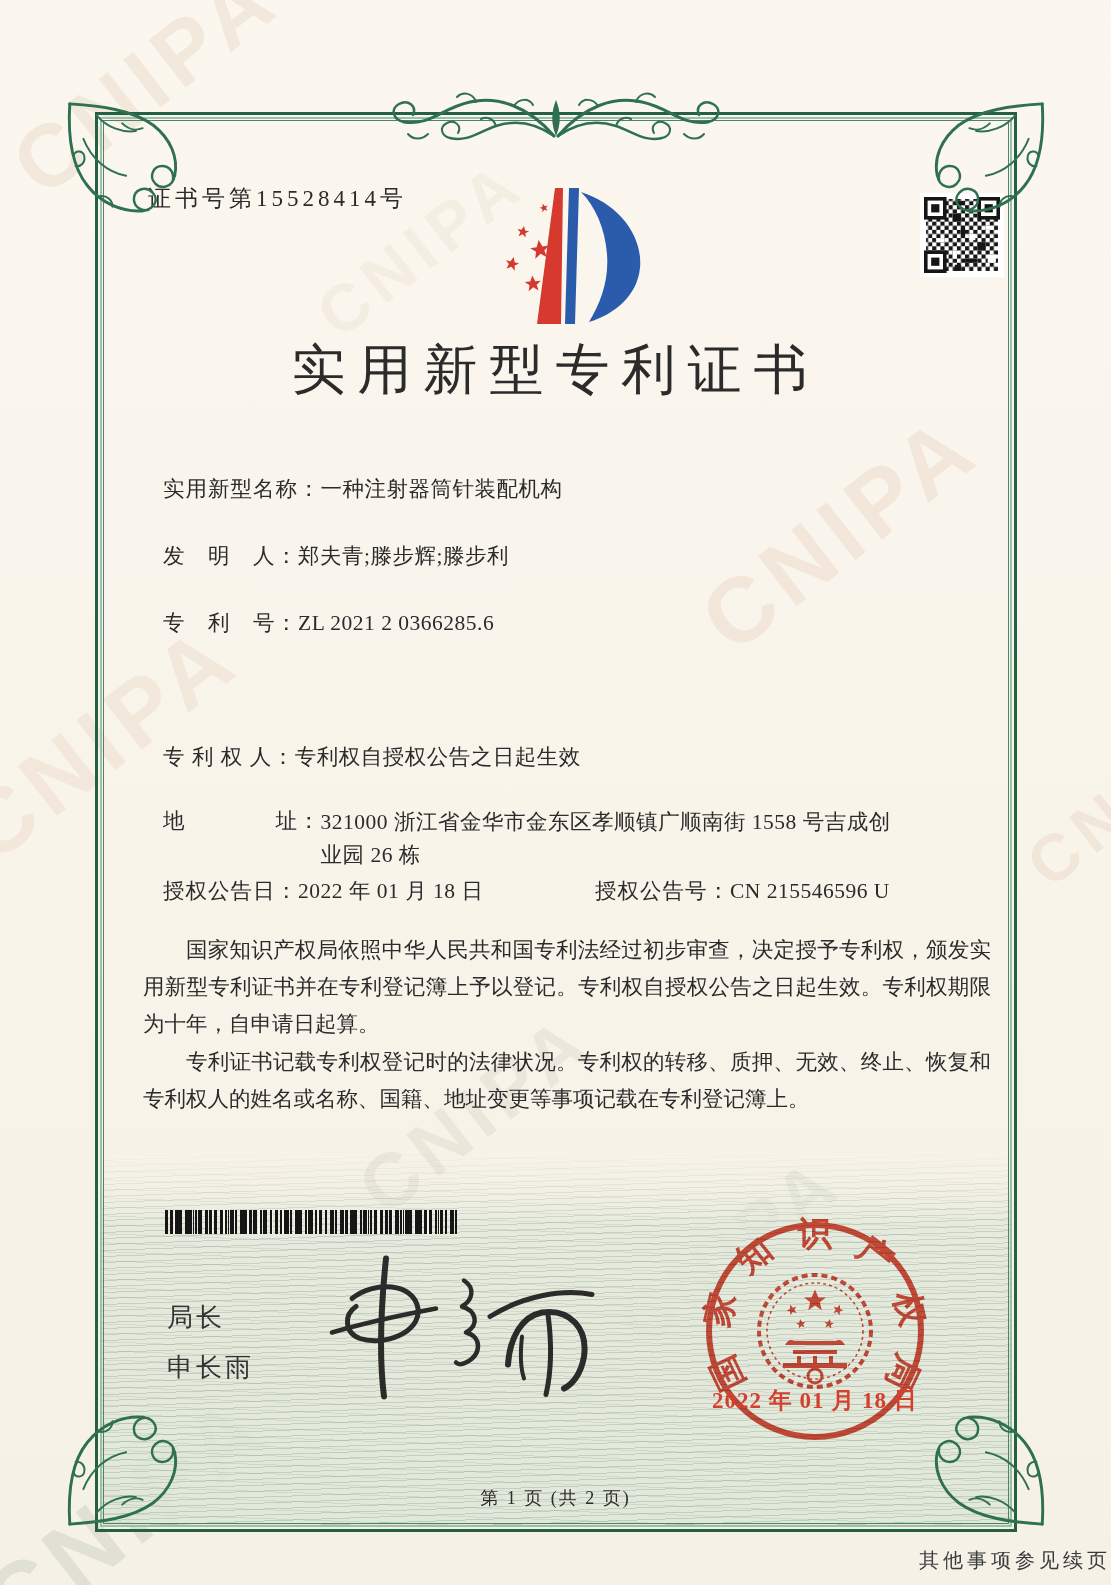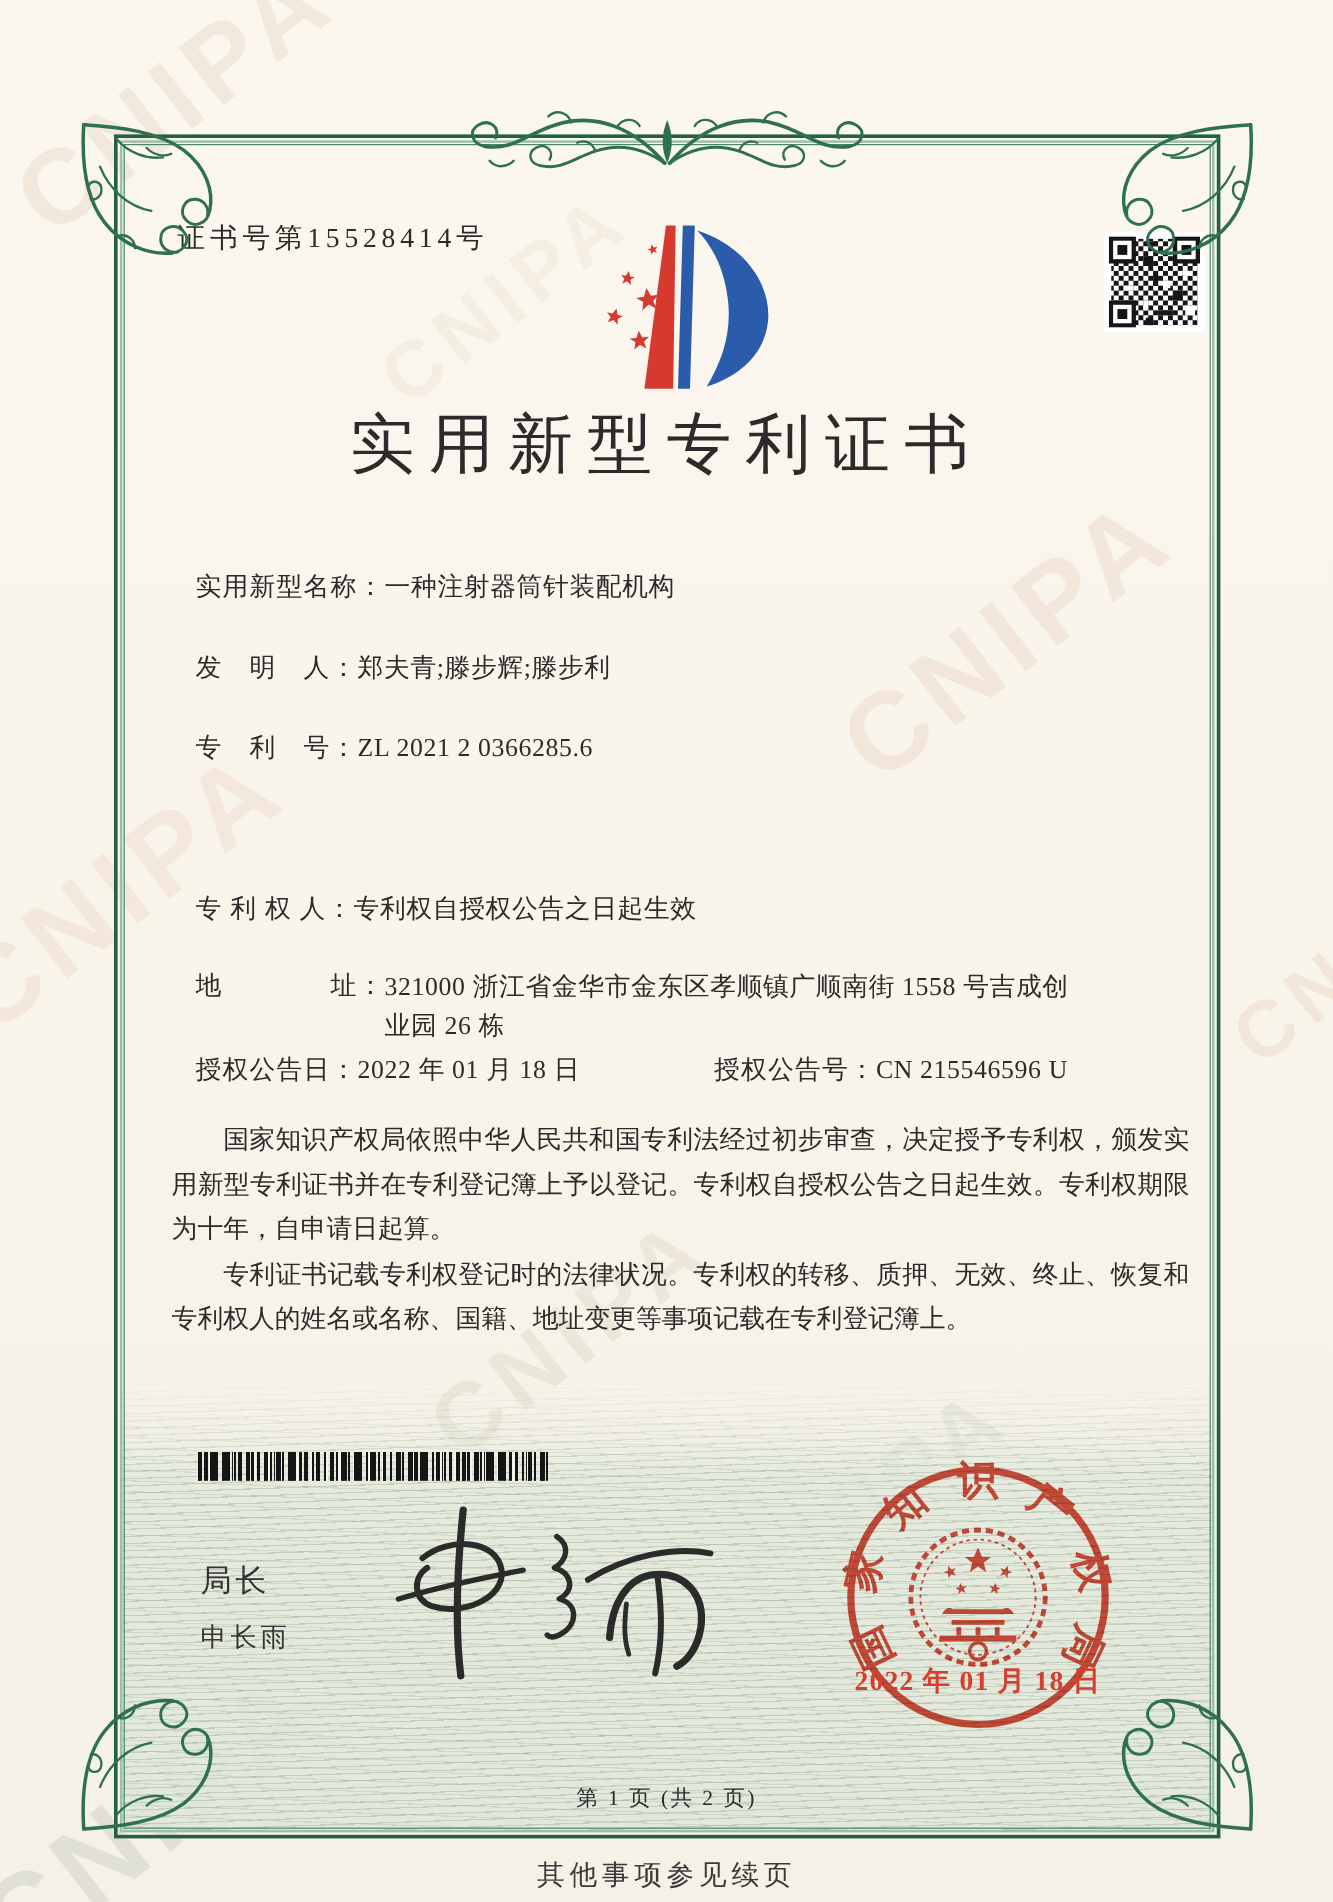--- a/index.html
+++ b/index.html
@@ -63,29 +63,29 @@
   .barcode{position:absolute;left:165px;top:1210px;width:293px;height:24px;z-index:2;
     background:
       repeating-linear-gradient(90deg,#151515 0 2px,transparent 2px 5px),
       repeating-linear-gradient(90deg,#151515 0 1px,transparent 1px 7px),
       repeating-linear-gradient(90deg,#151515 0 3px,transparent 3px 11px),
       repeating-linear-gradient(90deg,transparent 0 9px,#f6f2e8 9px 12px);
   }
   .director-label{position:absolute;left:167px;top:1300px;font-family:"Liberation Sans",sans-serif;
     font-size:26px;letter-spacing:3px;color:#333;z-index:2;}
   .director-name{position:absolute;left:167px;top:1350px;font-family:Liberation Mono, monospace;
-    font-size:22px;letter-spacing:3px;color:#333;z-index:2;}
+    font-size:26px;letter-spacing:3px;color:#333;z-index:2;}
   .signature{position:absolute;left:322px;top:1250px;width:280px;height:155px;z-index:2;opacity:.92;}
   .seal{position:absolute;left:697px;top:1213px;width:236px;height:236px;z-index:2;
     opacity:.92;mix-blend-mode:multiply;}
   .seal-date{position:absolute;left:712px;top:1385px;width:220px;font-size:23px;font-weight:bold;
     letter-spacing:1px;color:var(--seal-red,#d5402e);white-space:nowrap;z-index:3;}
   .page-info{position:absolute;left:0;right:0;top:1486px;text-align:center;font-size:18px;
     letter-spacing:2px;z-index:2;}
-  .continuation{position:absolute;left:0;right:0;top:1547px;text-align:center;font-size:23px;
+  .continuation{position:absolute;left:0;right:0;top:1547px;text-align:right;font-size:20px;
     letter-spacing:4px;color:#3a3a3a;z-index:2;}
 </style>
 </head>
 <body>
 
 <div id="page">
 
   <span class="wm" style="left:-8px;top:30px;font-size:88px;color:rgba(212,176,146,0.20);">CNIPA</span>
   <span class="wm" style="left:300px;top:210px;font-size:66px;color:rgba(212,176,146,0.13);">CNIPA</span>
   <span class="wm" style="left:680px;top:480px;font-size:92px;color:rgba(206,162,132,0.17);">CNIPA</span>

